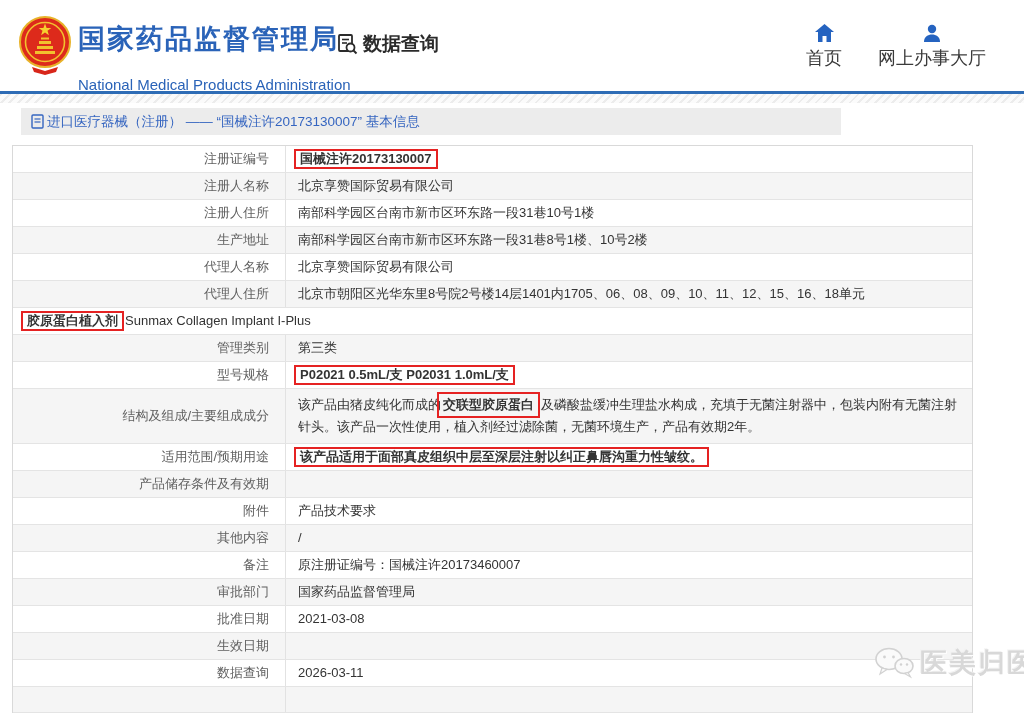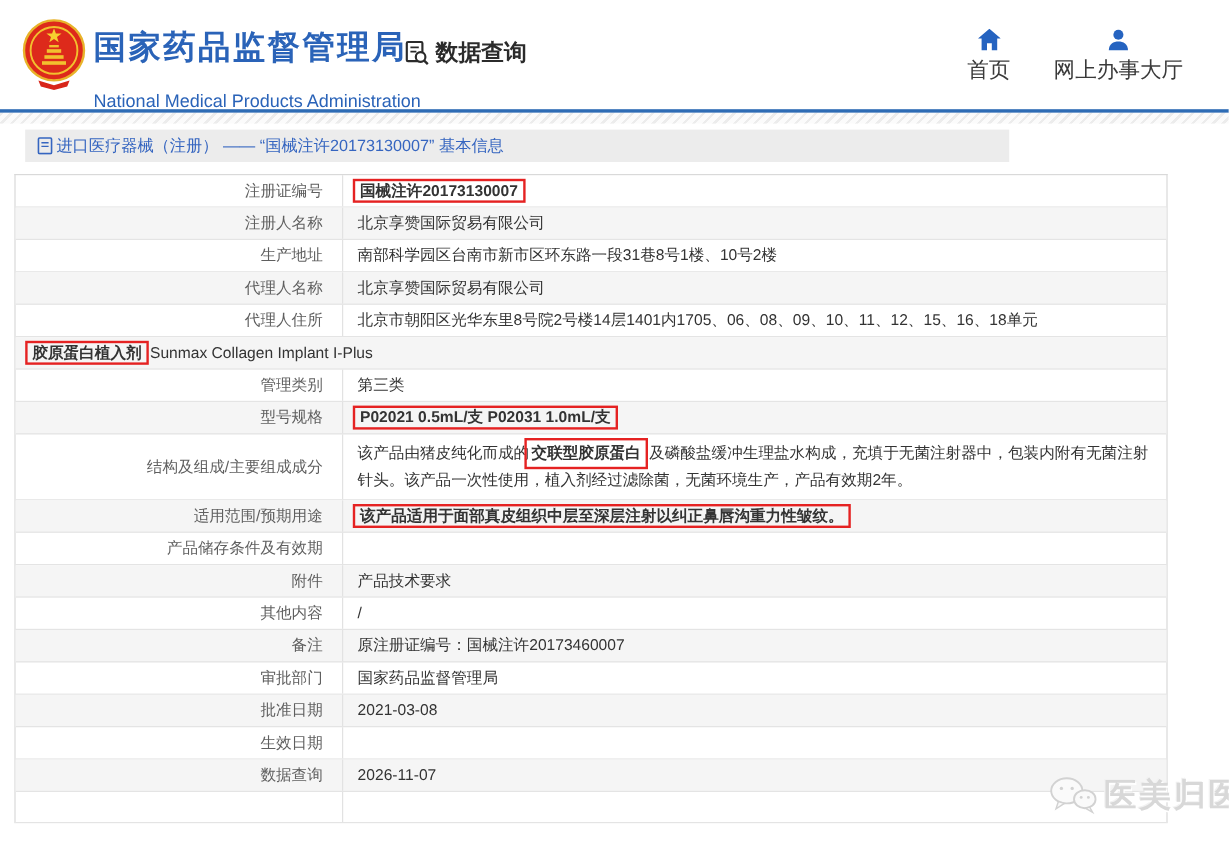--- a/index.html
+++ b/index.html
@@ -110,20 +110,24 @@
 <div class="table">
     <div class="trow">
       <div class="tlabel">注册证编号</div>
       <div class="tvalue"><span class="redbox">国械注许20173130007</span></div>
     </div>
     <div class="trow">
       <div class="tlabel">注册人名称</div>
       <div class="tvalue"><span>北京享赞国际贸易有限公司</span></div>
     </div>
     <div class="trow">
+      <div class="tlabel">注册人住所</div>
+      <div class="tvalue"><span>南部科学园区台南市新市区环东路一段31巷10号1楼</span></div>
+    </div>
+    <div class="trow">
       <div class="tlabel">生产地址</div>
       <div class="tvalue"><span>南部科学园区台南市新市区环东路一段31巷8号1楼、10号2楼</span></div>
     </div>
     <div class="trow">
       <div class="tlabel">代理人名称</div>
       <div class="tvalue"><span>北京享赞国际贸易有限公司</span></div>
     </div>
     <div class="trow">
       <div class="tlabel">代理人住所</div>
       <div class="tvalue"><span>北京市朝阳区光华东里8号院2号楼14层1401内1705、06、08、09、10、11、12、15、16、18单元</span></div>
@@ -170,21 +174,21 @@
     <div class="trow">
       <div class="tlabel">批准日期</div>
       <div class="tvalue"><span>2021-03-08</span></div>
     </div>
     <div class="trow">
       <div class="tlabel">生效日期</div>
       <div class="tvalue"></div>
     </div>
     <div class="trow">
       <div class="tlabel">数据查询</div>
-      <div class="tvalue"><span>2026-11-07</span></div>
+      <div class="tvalue"><span>2026-03-11</span></div>
     </div>
     <div class="trow">
       <div class="tlabel"></div>
       <div class="tvalue"></div>
     </div>
   </div>
 
 <div class="watermark">
   <svg width="40" height="32" viewBox="0 0 40 32">
     <ellipse cx="15" cy="12" rx="13" ry="10.5" fill="#fafafa" stroke="#d2d2d2" stroke-width="1.6"></ellipse>

